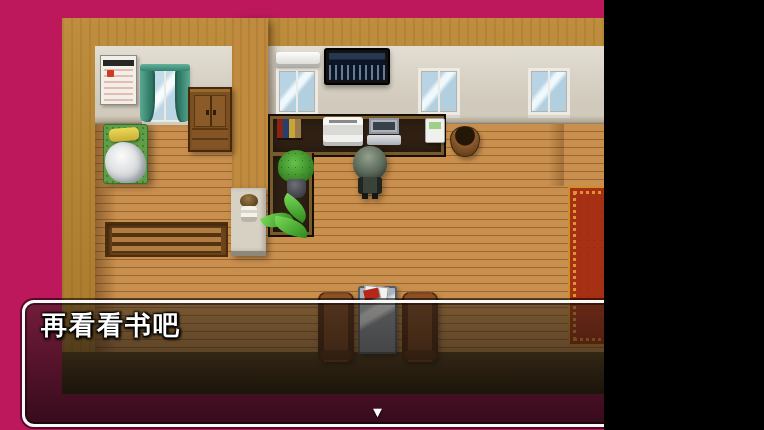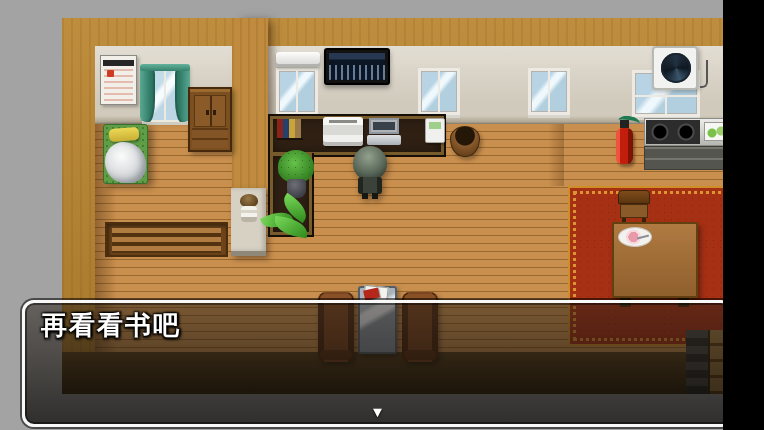--- a/index.html
+++ b/index.html
@@ -1,16 +1,16 @@
 <!DOCTYPE html>
 <html><head>
 <meta charset="utf-8">
 <style>
   html,body{margin:0;padding:0;background:#000;}
-  #screen{position:relative;width:723px;height:430px;background:#a3a3a3;overflow:hidden;
+  #screen{position:relative;width:604px;height:430px;background:#be185d;overflow:hidden;
           font-family:Liberation Mono, monospace;}
   #screen *{position:absolute;box-sizing:border-box;}
 
   
   #map-frame{left:62px;top:18px;width:676px;height:376px;
     background:#b5812e;
     background-image:repeating-linear-gradient(90deg,rgba(90,55,5,.10) 0 2px,transparent 2px 9px),
                      linear-gradient(180deg,rgba(255,230,170,.12),rgba(0,0,0,.08));}
 
   

